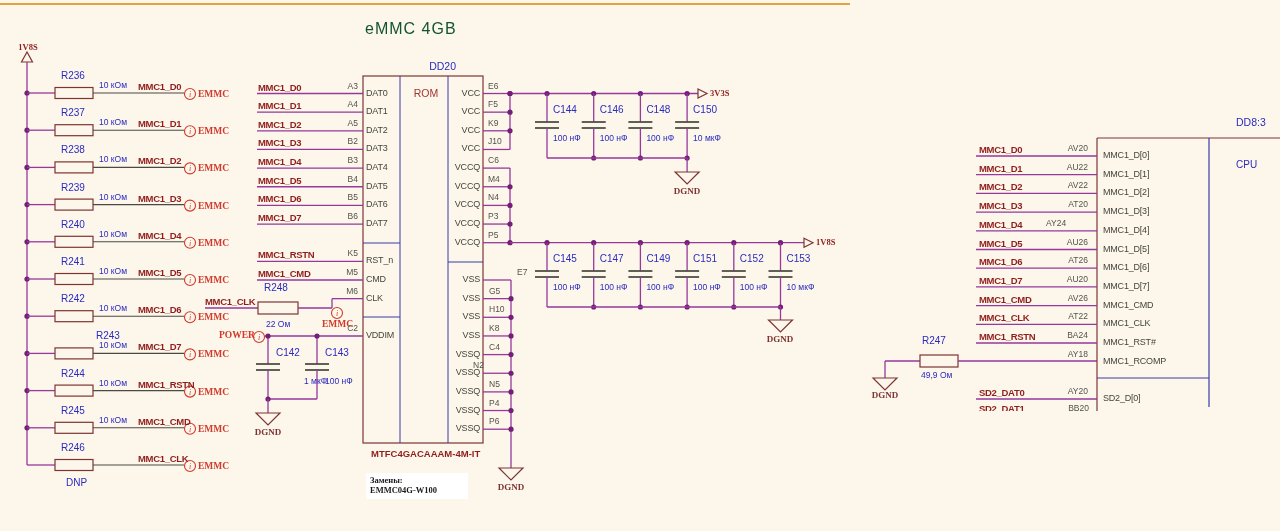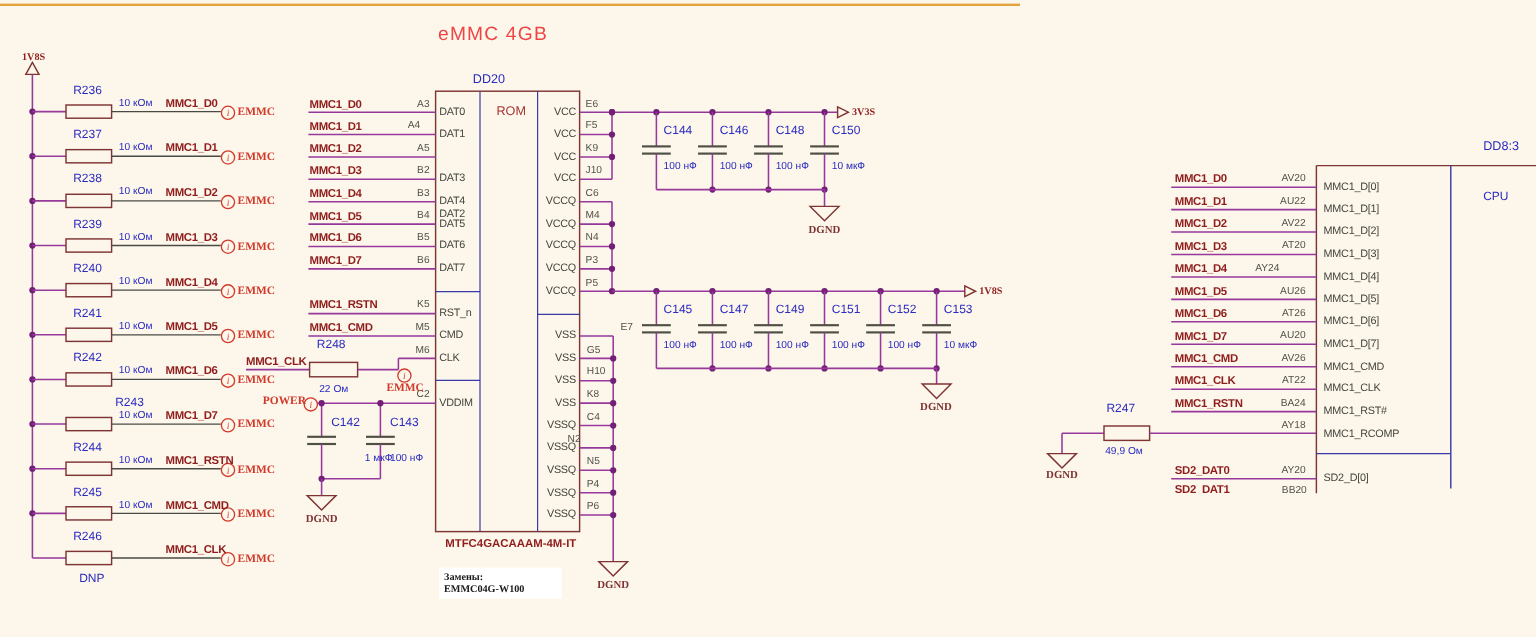--- a/index.html
+++ b/index.html
@@ -1,20 +1,20 @@
 <!DOCTYPE html>
 <html><head>
 <meta charset="utf-8">
 <style>
   html,body{margin:0;padding:0}
   .sheet{position:relative;width:1280px;height:531px;background:#FCF7EA;overflow:hidden;
          font-family:"Liberation Sans",sans-serif}
   svg.wires{position:absolute;left:0;top:0}
   .lb{position:absolute;white-space:nowrap;line-height:1}
-  .title{font-size:16px;color:#ef4444;letter-spacing:1px}
+  .title{font-size:16px;color:#14532d;letter-spacing:1px}
   .ref{font-size:10px;color:#2A2AC0}
   .val{font-size:8.5px;color:#2A2AC0}
   .net{font-size:9.5px;font-weight:bold;color:#8F1D1D;letter-spacing:-0.3px}
   .pnum{font-size:8.5px;color:#52524C}
   .pname{font-size:9px;color:#45453E;letter-spacing:-0.2px}
   .chipref{font-size:10.5px;color:#2A2AC0}
   .romlbl{font-size:10.5px;color:#A33434}
   .cpulbl{font-size:10px;color:#2A2AC0}
   .flag{font-family:"Liberation Serif",serif;font-size:9.5px;font-weight:bold;color:#D3392B}
   .gnd{font-family:"Liberation Serif",serif;font-size:9px;font-weight:bold;color:#7E3434;text-align:center;width:44px}
@@ -266,21 +266,21 @@
       <line x1="976" y1="343" x2="1097" y2="343" stroke="#96399B" stroke-width="1.3"></line>
       <line x1="976" y1="399" x2="1097" y2="399" stroke="#96399B" stroke-width="1.3"></line>
     </svg>
 
   <div class="lb title" style="left:365px;top:21px">eMMC 4GB</div>
 
   <div class="lb pwr" style="left:8px;top:43px;width:40px;text-align:center">1V8S</div>
   <div class="lb pwr" style="left:710px;top:89px">3V3S</div>
   <div class="lb pwr" style="left:816px;top:238px">1V8S</div>
 
-  <div class="lb chipref" style="left:394px;top:61px;width:46px;text-align:left">DD20</div>
+  <div class="lb chipref" style="left:410px;top:61px;width:46px;text-align:right">DD20</div>
   <div class="lb romlbl" style="left:402px;top:88px;width:48px;text-align:center">ROM</div>
   <div class="lb partnum" style="left:371px;top:449px">MTFC4GACAAAM-4M-IT</div>
   <div class="zbox">
     <div class="ztxt" style="left:4px;top:3px">Замены:</div>
     <div class="ztxt" style="left:4px;top:13px">EMMC04G-W100</div>
   </div>
 
   <div class="lb net" style="left:205px;top:297px">MMC1_CLK</div>
   <div class="lb ref" style="left:264px;top:283px">R248</div>
   <div class="lb val" style="left:266px;top:320px">22 Ом</div>
@@ -340,23 +340,23 @@
       <div class="lb net" style="left: 138px; top: 416.8px;">MMC1_CMD</div>
       <div class="lb flag" style="left: 198px; top: 424.8px;">EMMC</div>
       <div class="lb ref" style="left: 61px; top: 443px;">R246</div>
       <div class="lb ref" style="left: 66px; top: 478px;">DNP</div>
       <div class="lb net" style="left: 138px; top: 454px;">MMC1_CLK</div>
       <div class="lb flag" style="left: 198px; top: 462px;">EMMC</div>
       <div class="lb pname" style="left: 366px; top: 88.5px;">DAT0</div>
       <div class="lb pnum" style="left: 332px; top: 81.5px; width: 26px; text-align: right;">A3</div>
       <div class="lb net" style="left: 258px; top: 82.5px;">MMC1_D0</div>
       <div class="lb pname" style="left: 366px; top: 107.15px;">DAT1</div>
-      <div class="lb pnum" style="left: 332px; top: 100.15px; width: 26px; text-align: center;">A4</div>
+      <div class="lb pnum" style="left: 332px; top: 100.15px; width: 26px; text-align: right;">A4</div>
       <div class="lb net" style="left: 258px; top: 101.15px;">MMC1_D1</div>
-      <div class="lb pname" style="left: 366px; top: 125.8px; margin-top: 48px;">DAT2</div>
+      <div class="lb pname" style="left: 366px; top: 125.8px;">DAT2</div>
       <div class="lb pnum" style="left: 332px; top: 118.8px; width: 26px; text-align: right;">A5</div>
       <div class="lb net" style="left: 258px; top: 119.8px;">MMC1_D2</div>
       <div class="lb pname" style="left: 366px; top: 144.45px;">DAT3</div>
       <div class="lb pnum" style="left: 332px; top: 137.45px; width: 26px; text-align: right;">B2</div>
       <div class="lb net" style="left: 258px; top: 138.45px;">MMC1_D3</div>
       <div class="lb pname" style="left: 366px; top: 163.1px;">DAT4</div>
       <div class="lb pnum" style="left: 332px; top: 156.1px; width: 26px; text-align: right;">B3</div>
       <div class="lb net" style="left: 258px; top: 157.1px;">MMC1_D4</div>
       <div class="lb pname" style="left: 366px; top: 181.75px;">DAT5</div>
       <div class="lb pnum" style="left: 332px; top: 174.75px; width: 26px; text-align: right;">B4</div>

